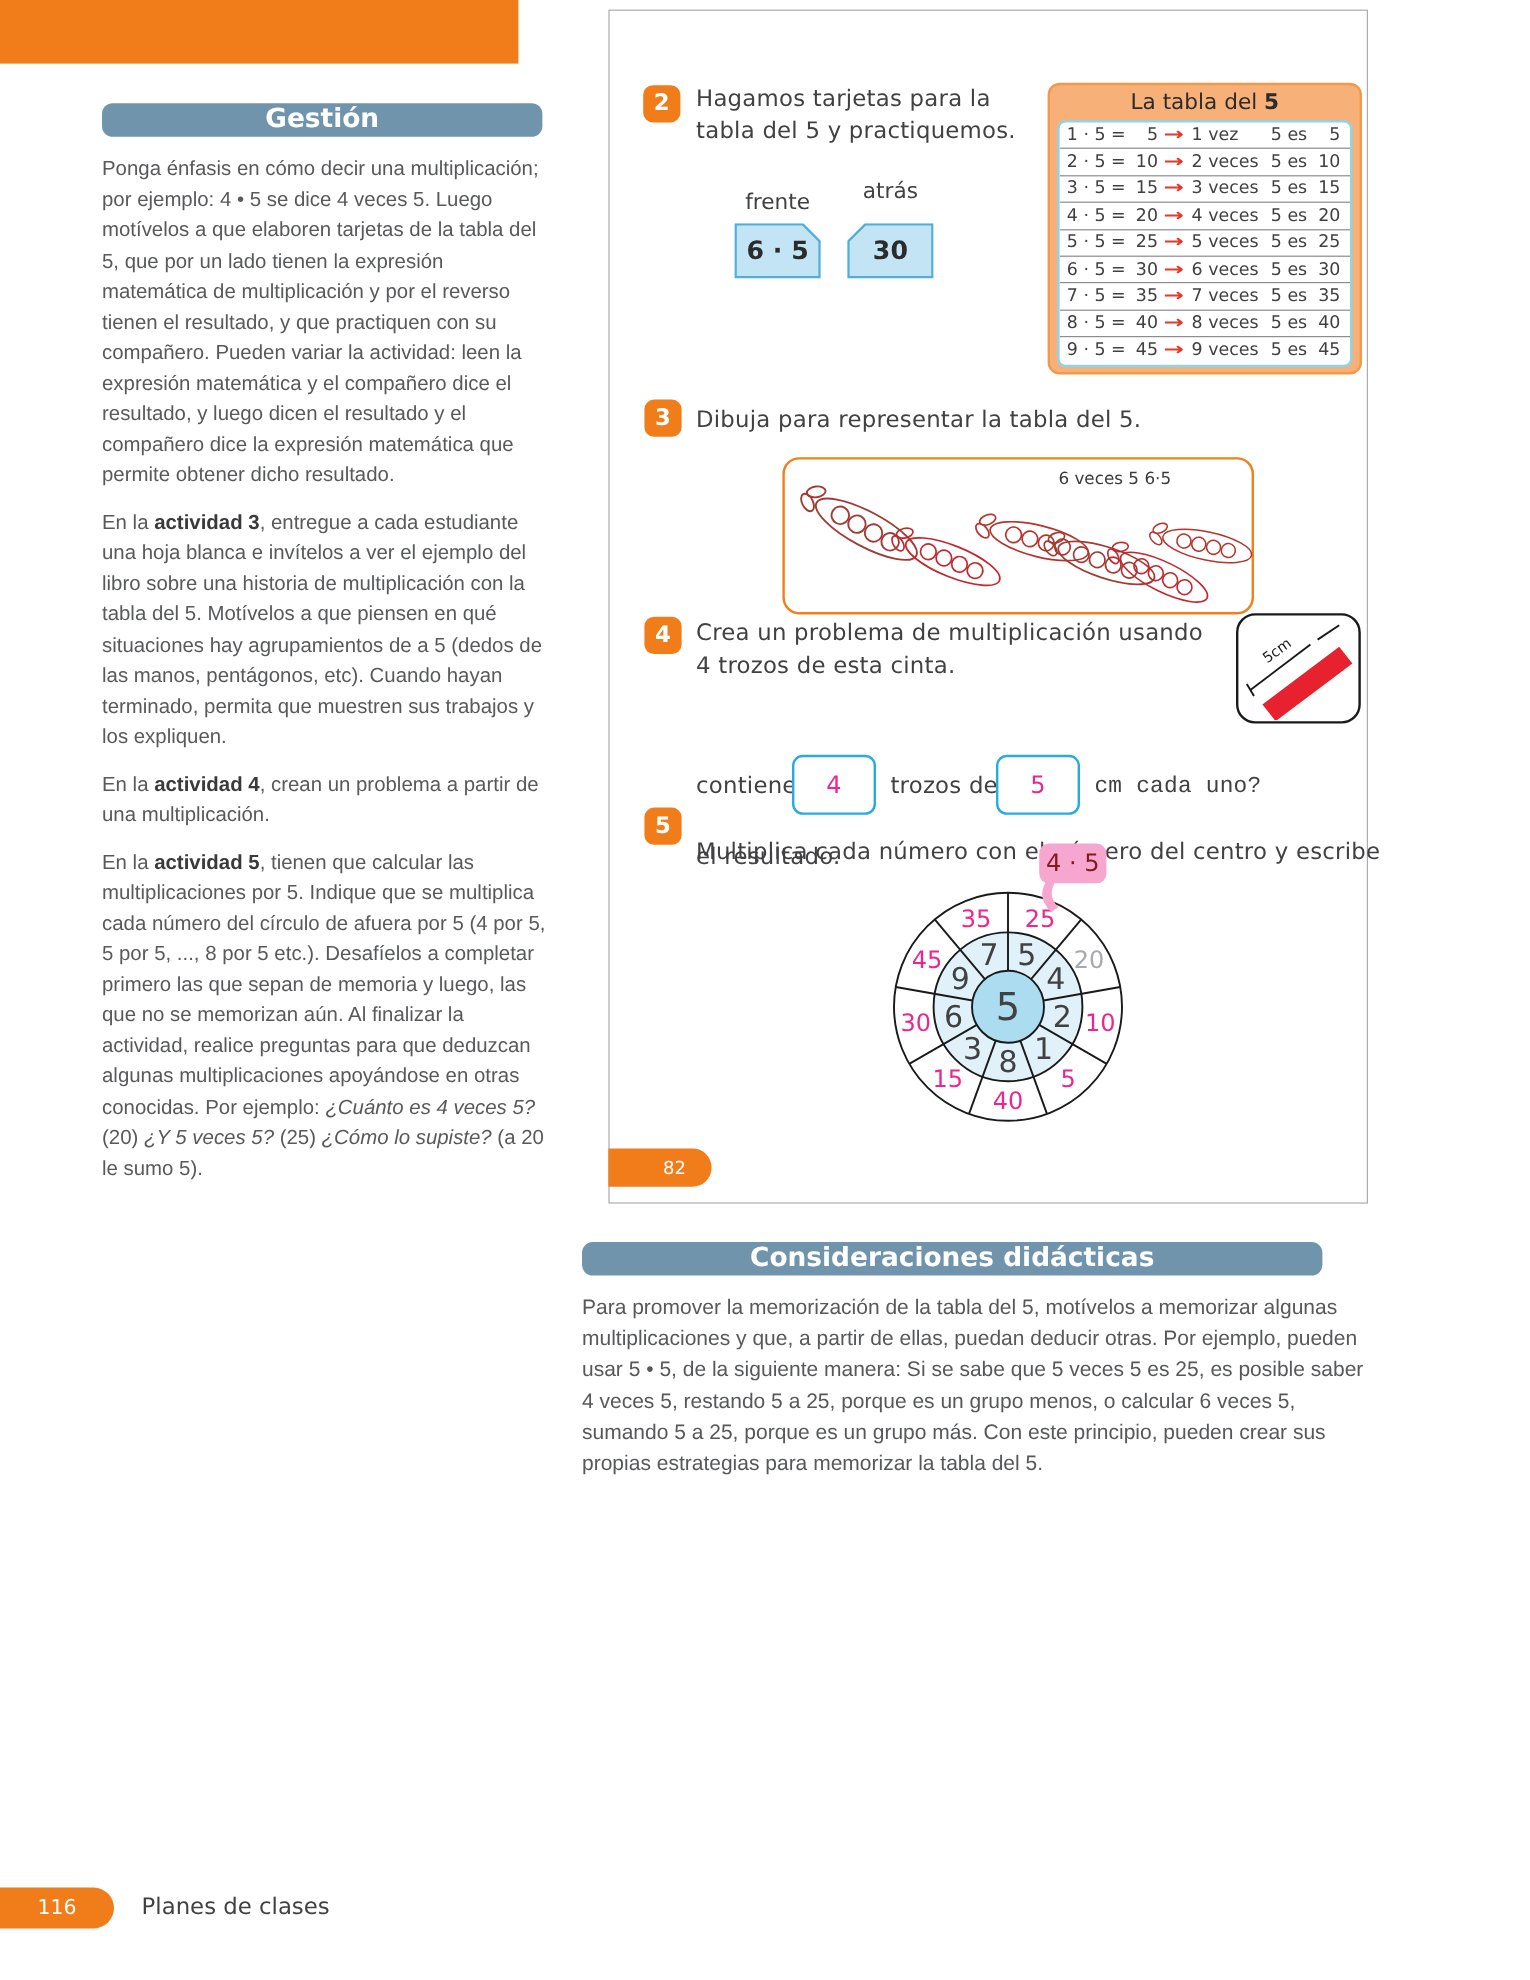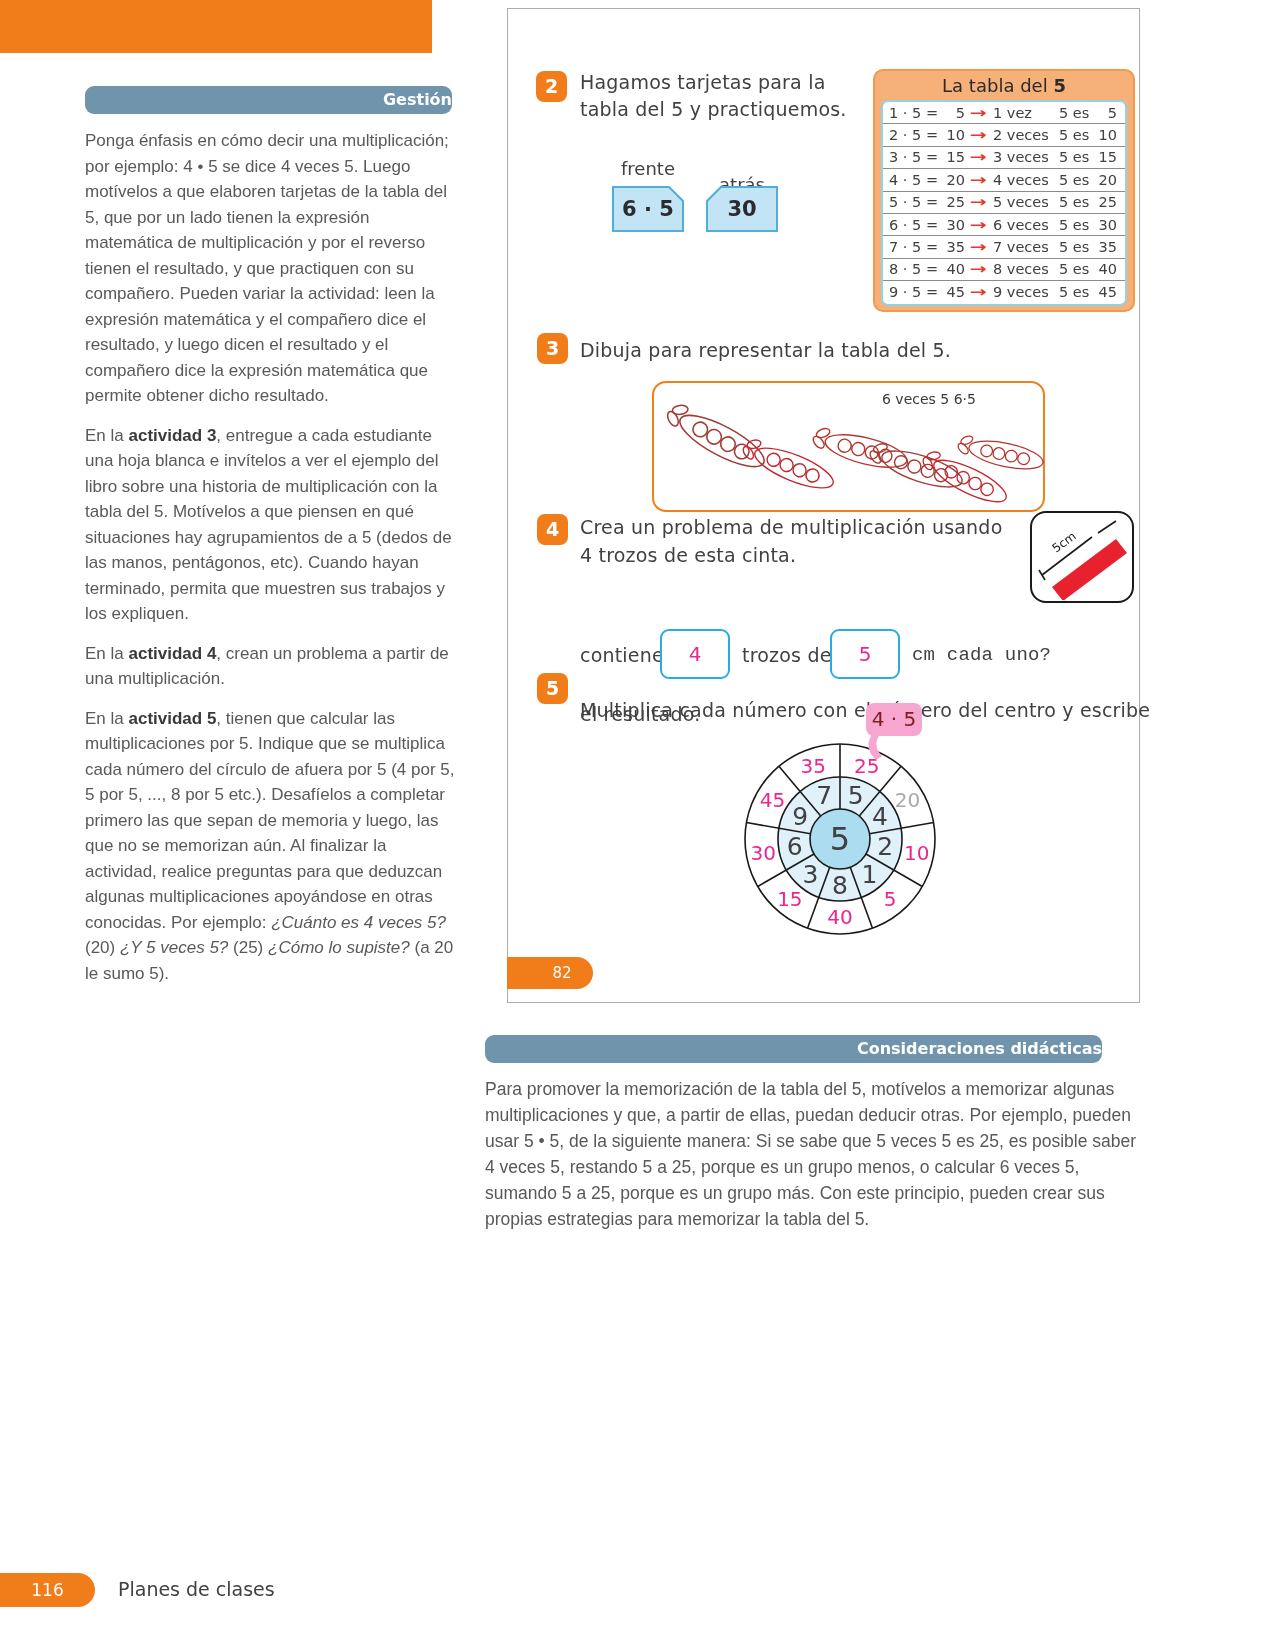--- a/index.html
+++ b/index.html
@@ -3,22 +3,22 @@
 <meta charset="utf-8">
 <style>
   html,body{margin:0;padding:0;background:#fff;}
   .screen{position:relative;width:1275px;height:1650px;background:#fff;overflow:hidden;
           font-family:"Liberation Sans",sans-serif;color:#58595B;}
   .abs{position:absolute;}
   
   .topbar{left:0;top:0;width:432px;height:53px;background:#F07D1A;}
   
   .leftcol{left:85px;top:86px;width:372px;}
-  .pill-header{background:#7094AC;color:#fff;font-weight:bold;text-align:right;
-               border-radius:9px;font-size:16px;line-height:28px;height:28px;
+  .pill-header{background:#7094AC;color:#fff;font-weight:bold;text-align:center;
+               border-radius:9px;font-size:22px;line-height:28px;height:28px;
                font-family:"DejaVu Sans",sans-serif;}
   .gestion{width:367px;margin:0 0 14px 0;}
   .gp{font-size:17px;line-height:25.5px;margin:0 0 14px 0;color:#58595B;}
   .gp .b{font-weight:bold;color:#3A3A3C;}
   .gp .i{font-style:italic;}
   
   .panel{left:507px;top:8px;width:633px;height:995px;background:#fff;
          border:1px solid #AAACAF;box-sizing:border-box;
          font-family:"DejaVu Sans",sans-serif;color:#414042;}
   .badge{width:31px;height:31px;background:#F07D1A;border-radius:8px;color:#fff;
@@ -87,21 +87,21 @@
     <p class="gp"><span>En la </span><span class="b">actividad 5</span><span>, tienen que calcular las multiplicaciones por 5. Indique que se multiplica cada número del círculo de afuera por 5 (4 por 5, 5 por 5, ..., 8 por 5 etc.). Desafíelos a completar primero las que sepan de memoria y luego, las que no se memorizan aún. Al finalizar la actividad, realice preguntas para que deduzcan algunas multiplicaciones apoyándose en otras conocidas. Por ejemplo: </span><span class="i">¿Cuánto es 4 veces 5?</span><span> (20) </span><span class="i">¿Y 5 veces 5?</span><span> (25) </span><span class="i">¿Cómo lo supiste?</span><span> (a 20 le sumo 5).</span></p>
   </div>
 
   <div class="abs panel">
 
     <div class="abs badge" style="left:28px;top:62px;">2</div>
     <div class="abs act-line" style="left:72px;top:60px;">Hagamos tarjetas para la</div>
     <div class="abs act-line" style="left:72px;top:87px;">tabla del 5 y practiquemos.</div>
 
     <div class="abs small-label" style="left:104px;top:149px;">frente</div>
-    <div class="abs small-label" style="left:198px;top:165px;">atrás</div>
+    <div class="abs small-label" style="left:198px;top:140px;">atrás</div>
 
     <div class="abs cardwrap" style="left:104px;top:177px;">
       <svg width="72" height="46">
         <path d="M1,1 L57,1 L71,15 L71,45 L1,45 Z" fill="#C2E4F4" stroke="#4FAFD9" stroke-width="2"></path>
       </svg>
       <div class="cardtext">6 · 5</div>
     </div>
     <div class="abs cardwrap" style="left:198px;top:177px;">
       <svg width="72" height="46">
         <path d="M15,1 L71,1 L71,45 L1,45 L1,15 Z" fill="#C2E4F4" stroke="#4FAFD9" stroke-width="2"></path>

